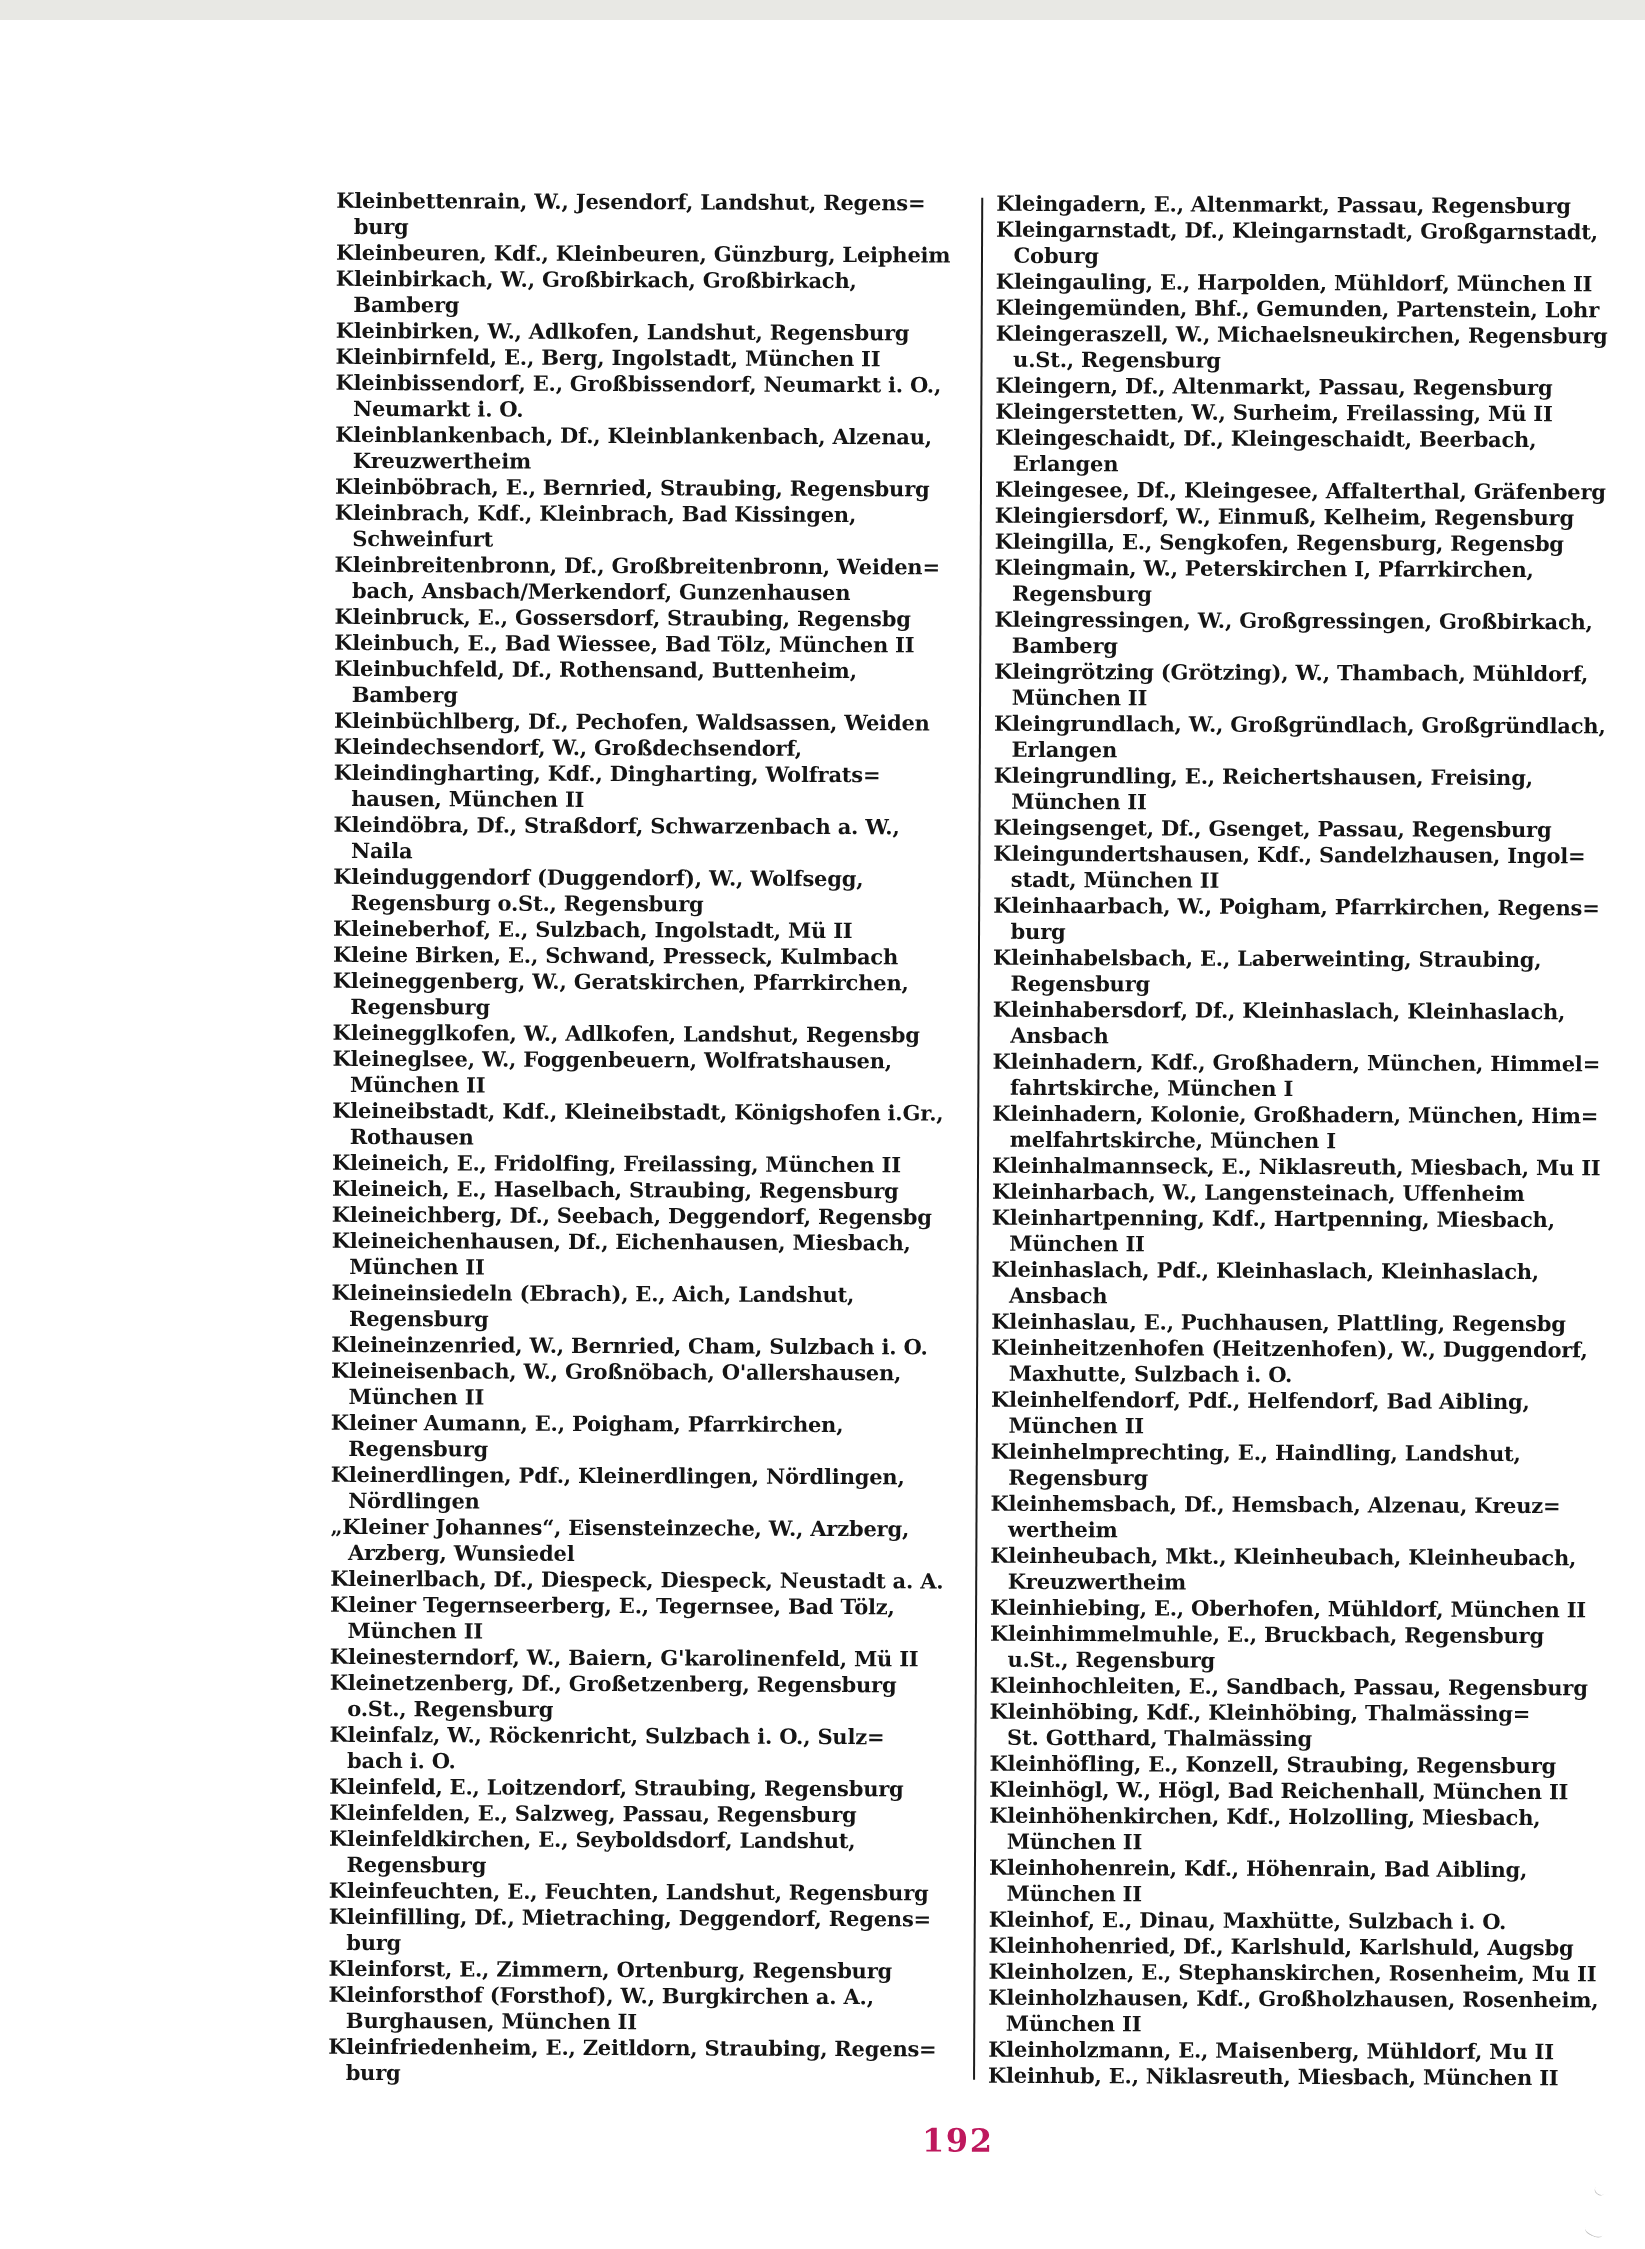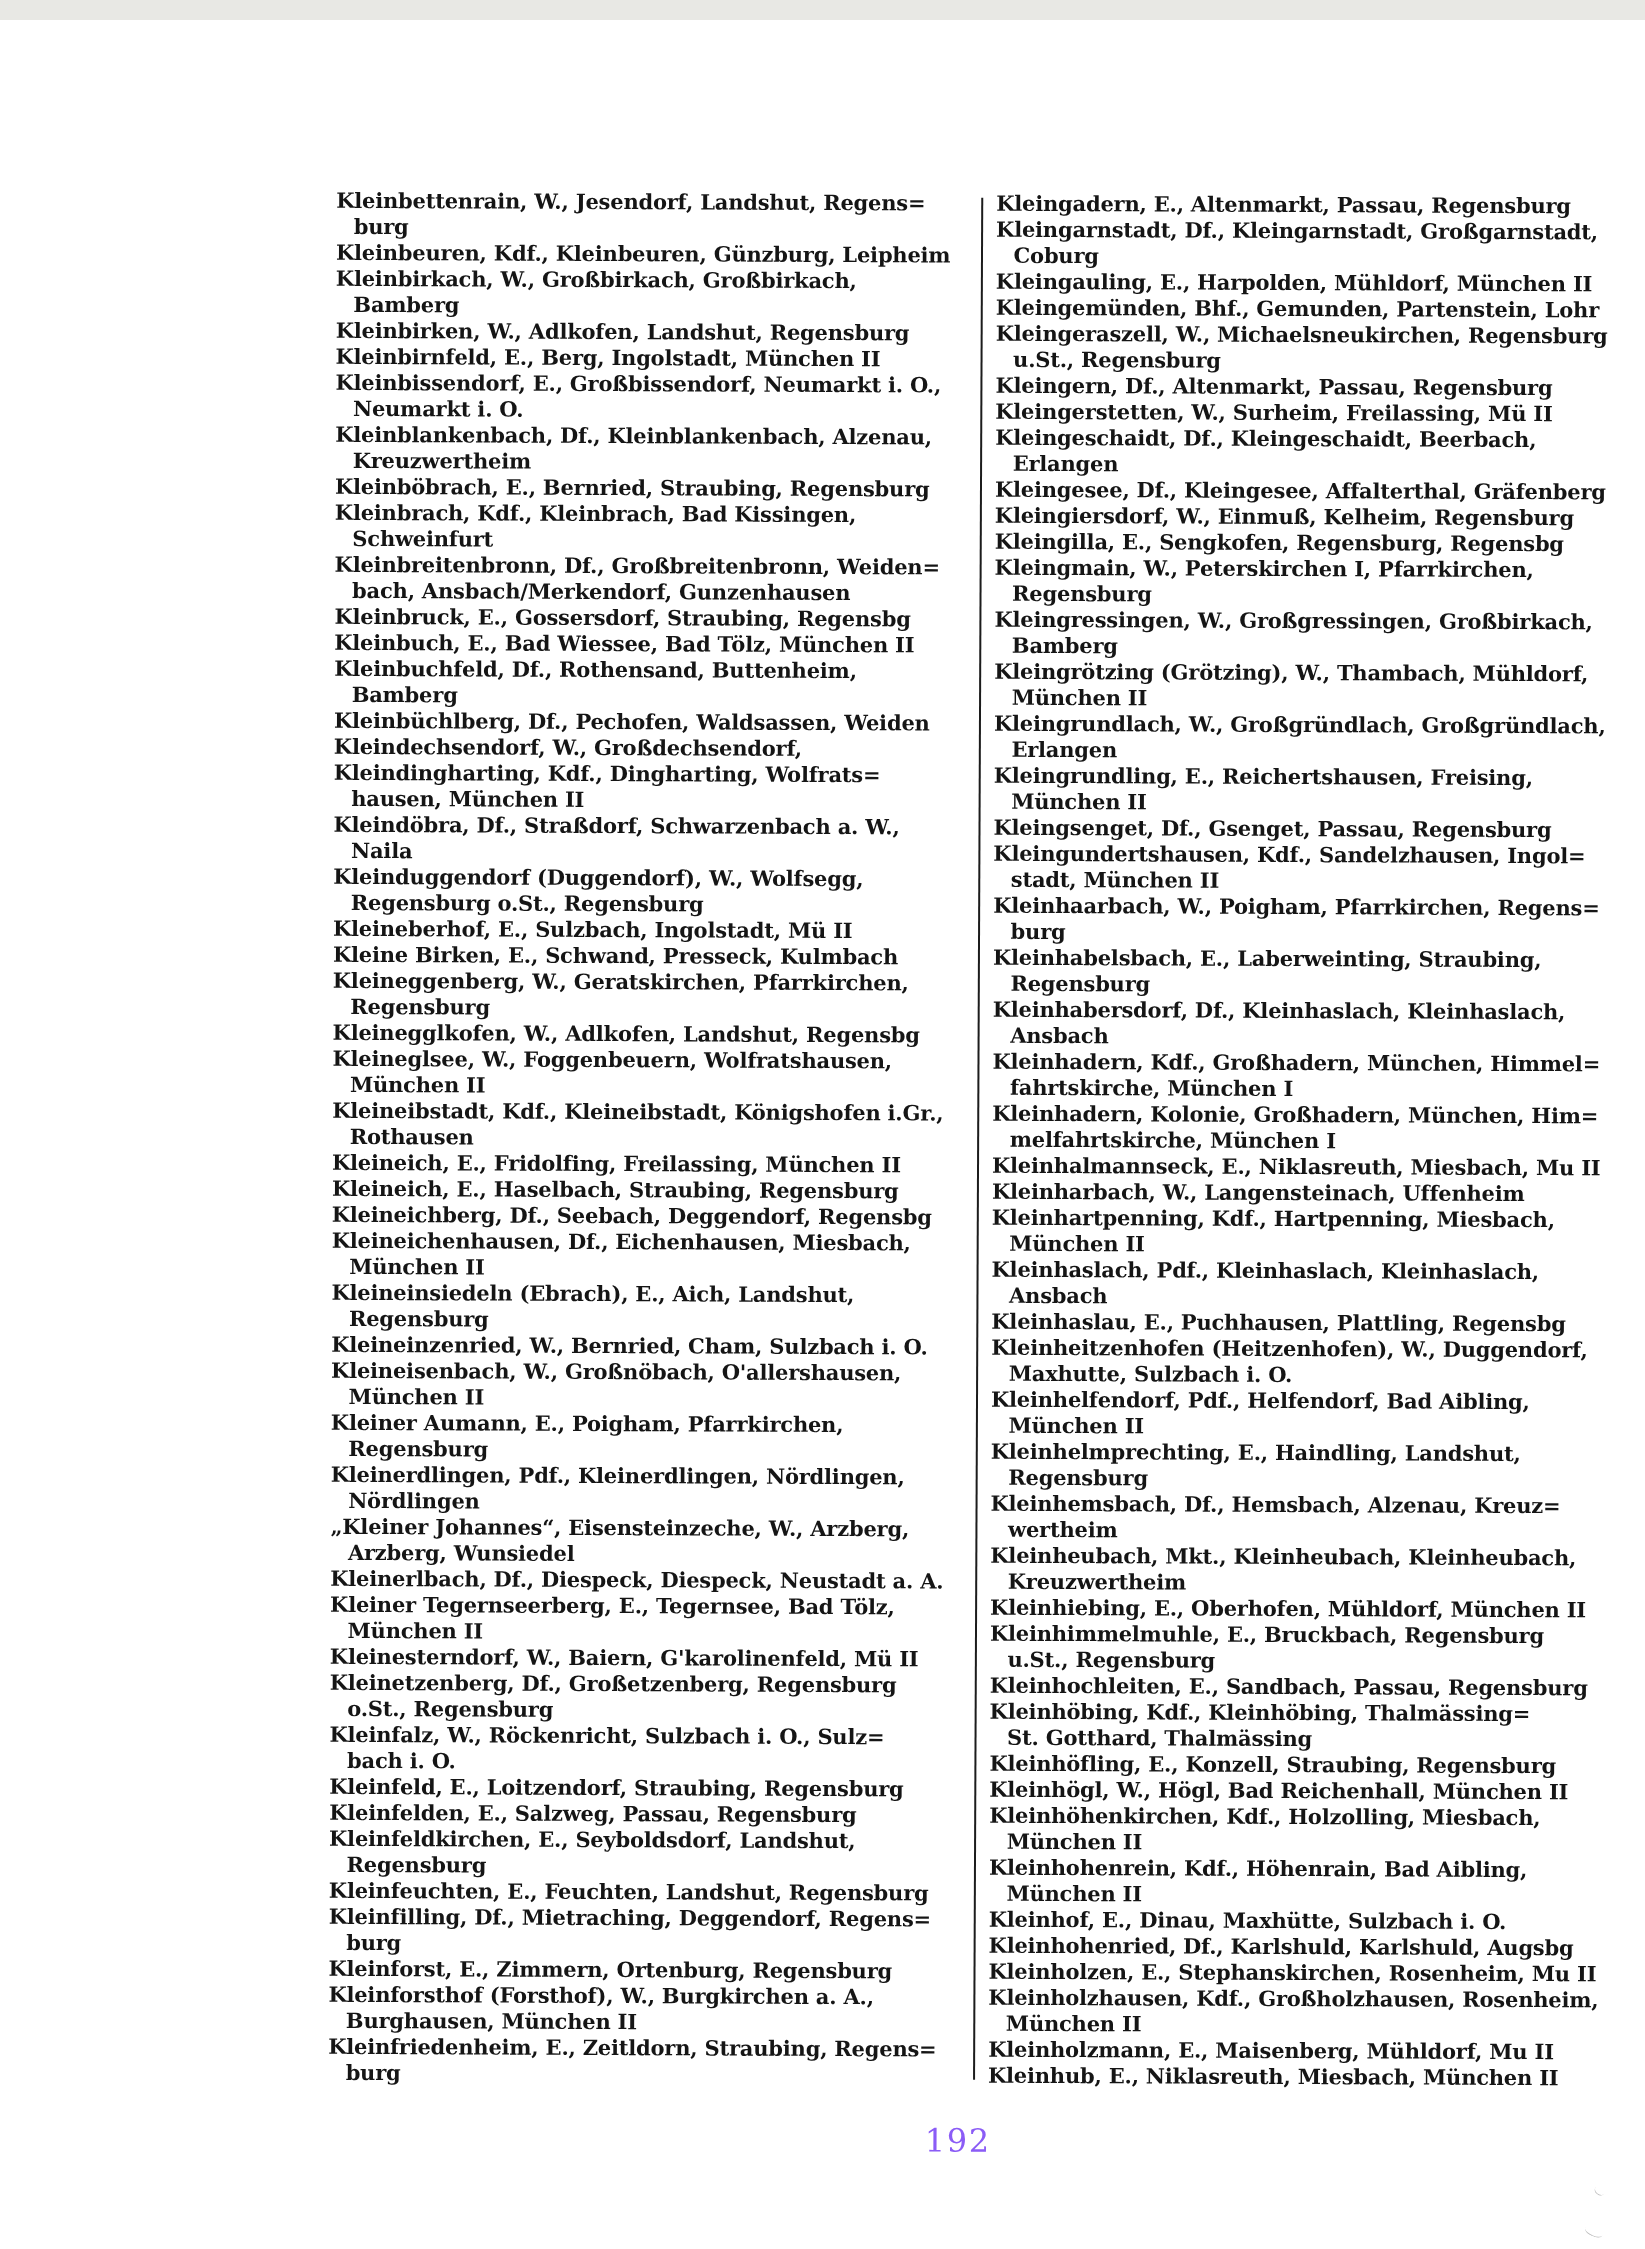--- a/index.html
+++ b/index.html
@@ -44,23 +44,23 @@
     height: 1882px;
     background: #1c1c1c;
   }
   .pagenum {
     position: absolute;
     left: 918px;
     top: 2101px;
     width: 88px;
     text-align: center;
     font-size: 32px;
-    font-weight: 400;
+    font-weight: 700;
     letter-spacing: 1.6px;
-    color: #8b5cf6;
+    color: #be185d;
   }
   .artifact {
     position: absolute;
     width: 18.7px;
     height: 8.8px;
     border-bottom: 1.6px solid #8d8d8d;
     border-radius: 50%;
     opacity: 0.55;
   }
   .artifact.a1 { left: 1599px; top: 2162px; transform: rotate(38deg); width: 11px; }

